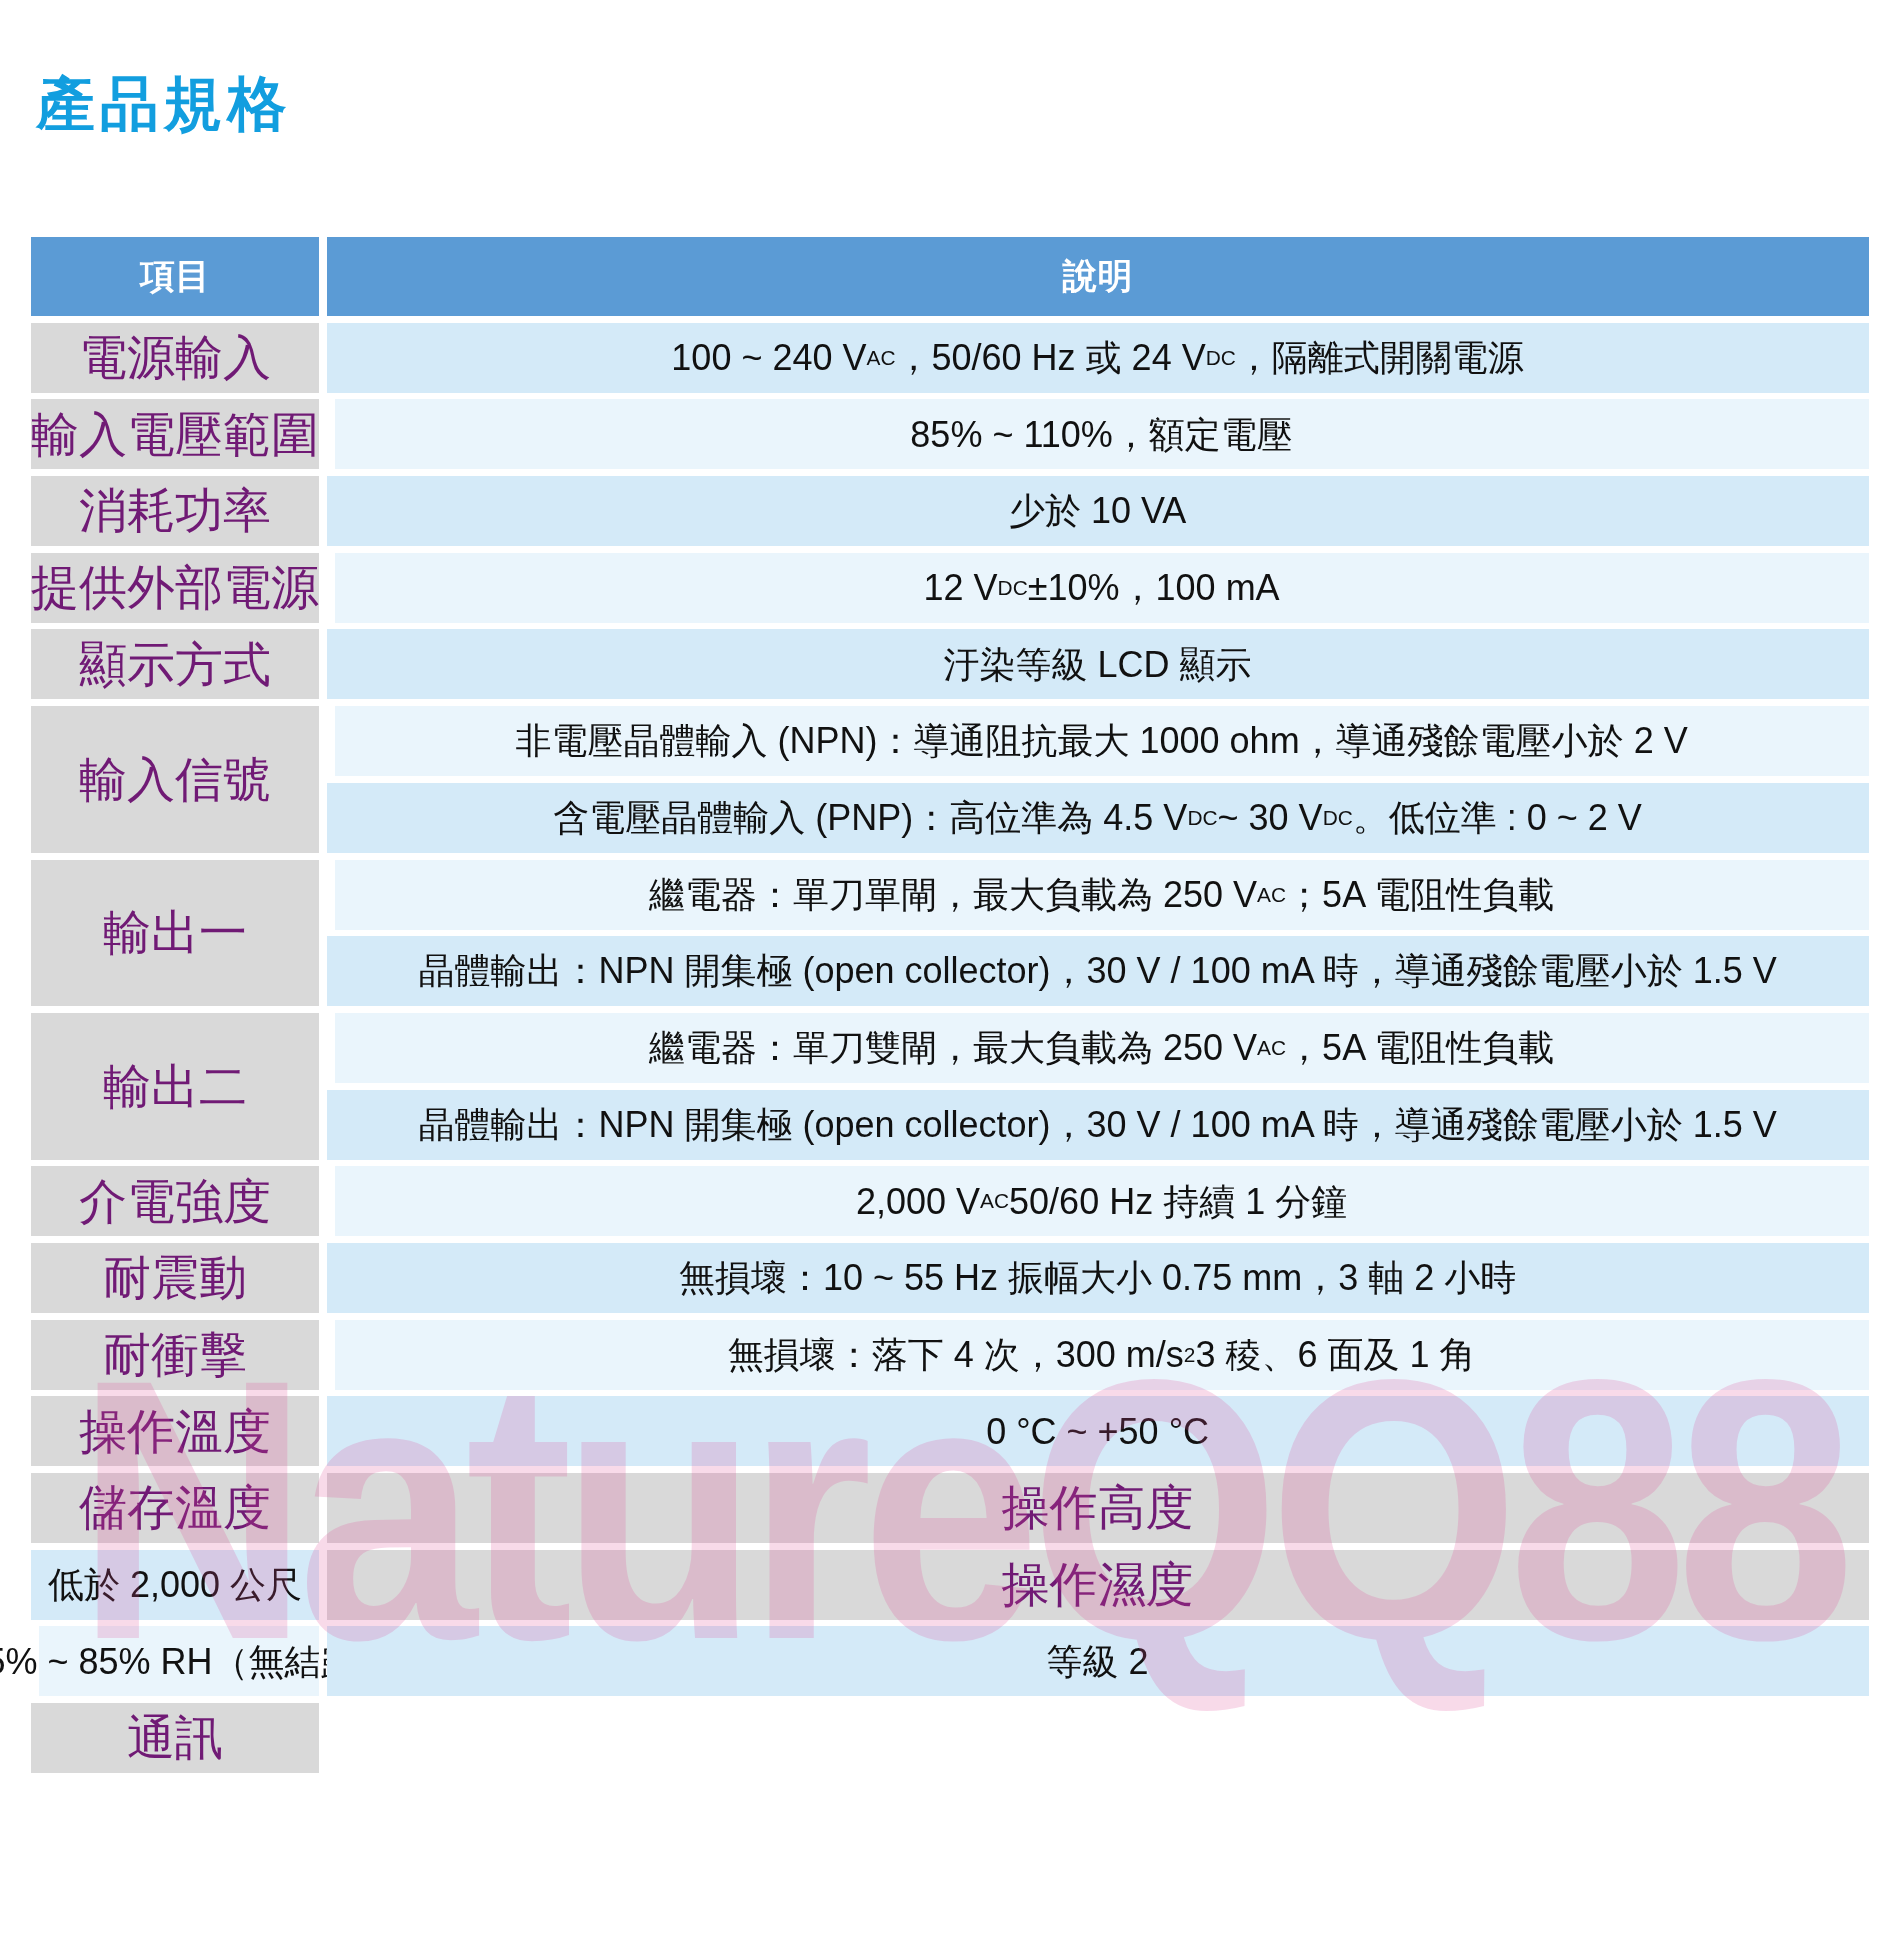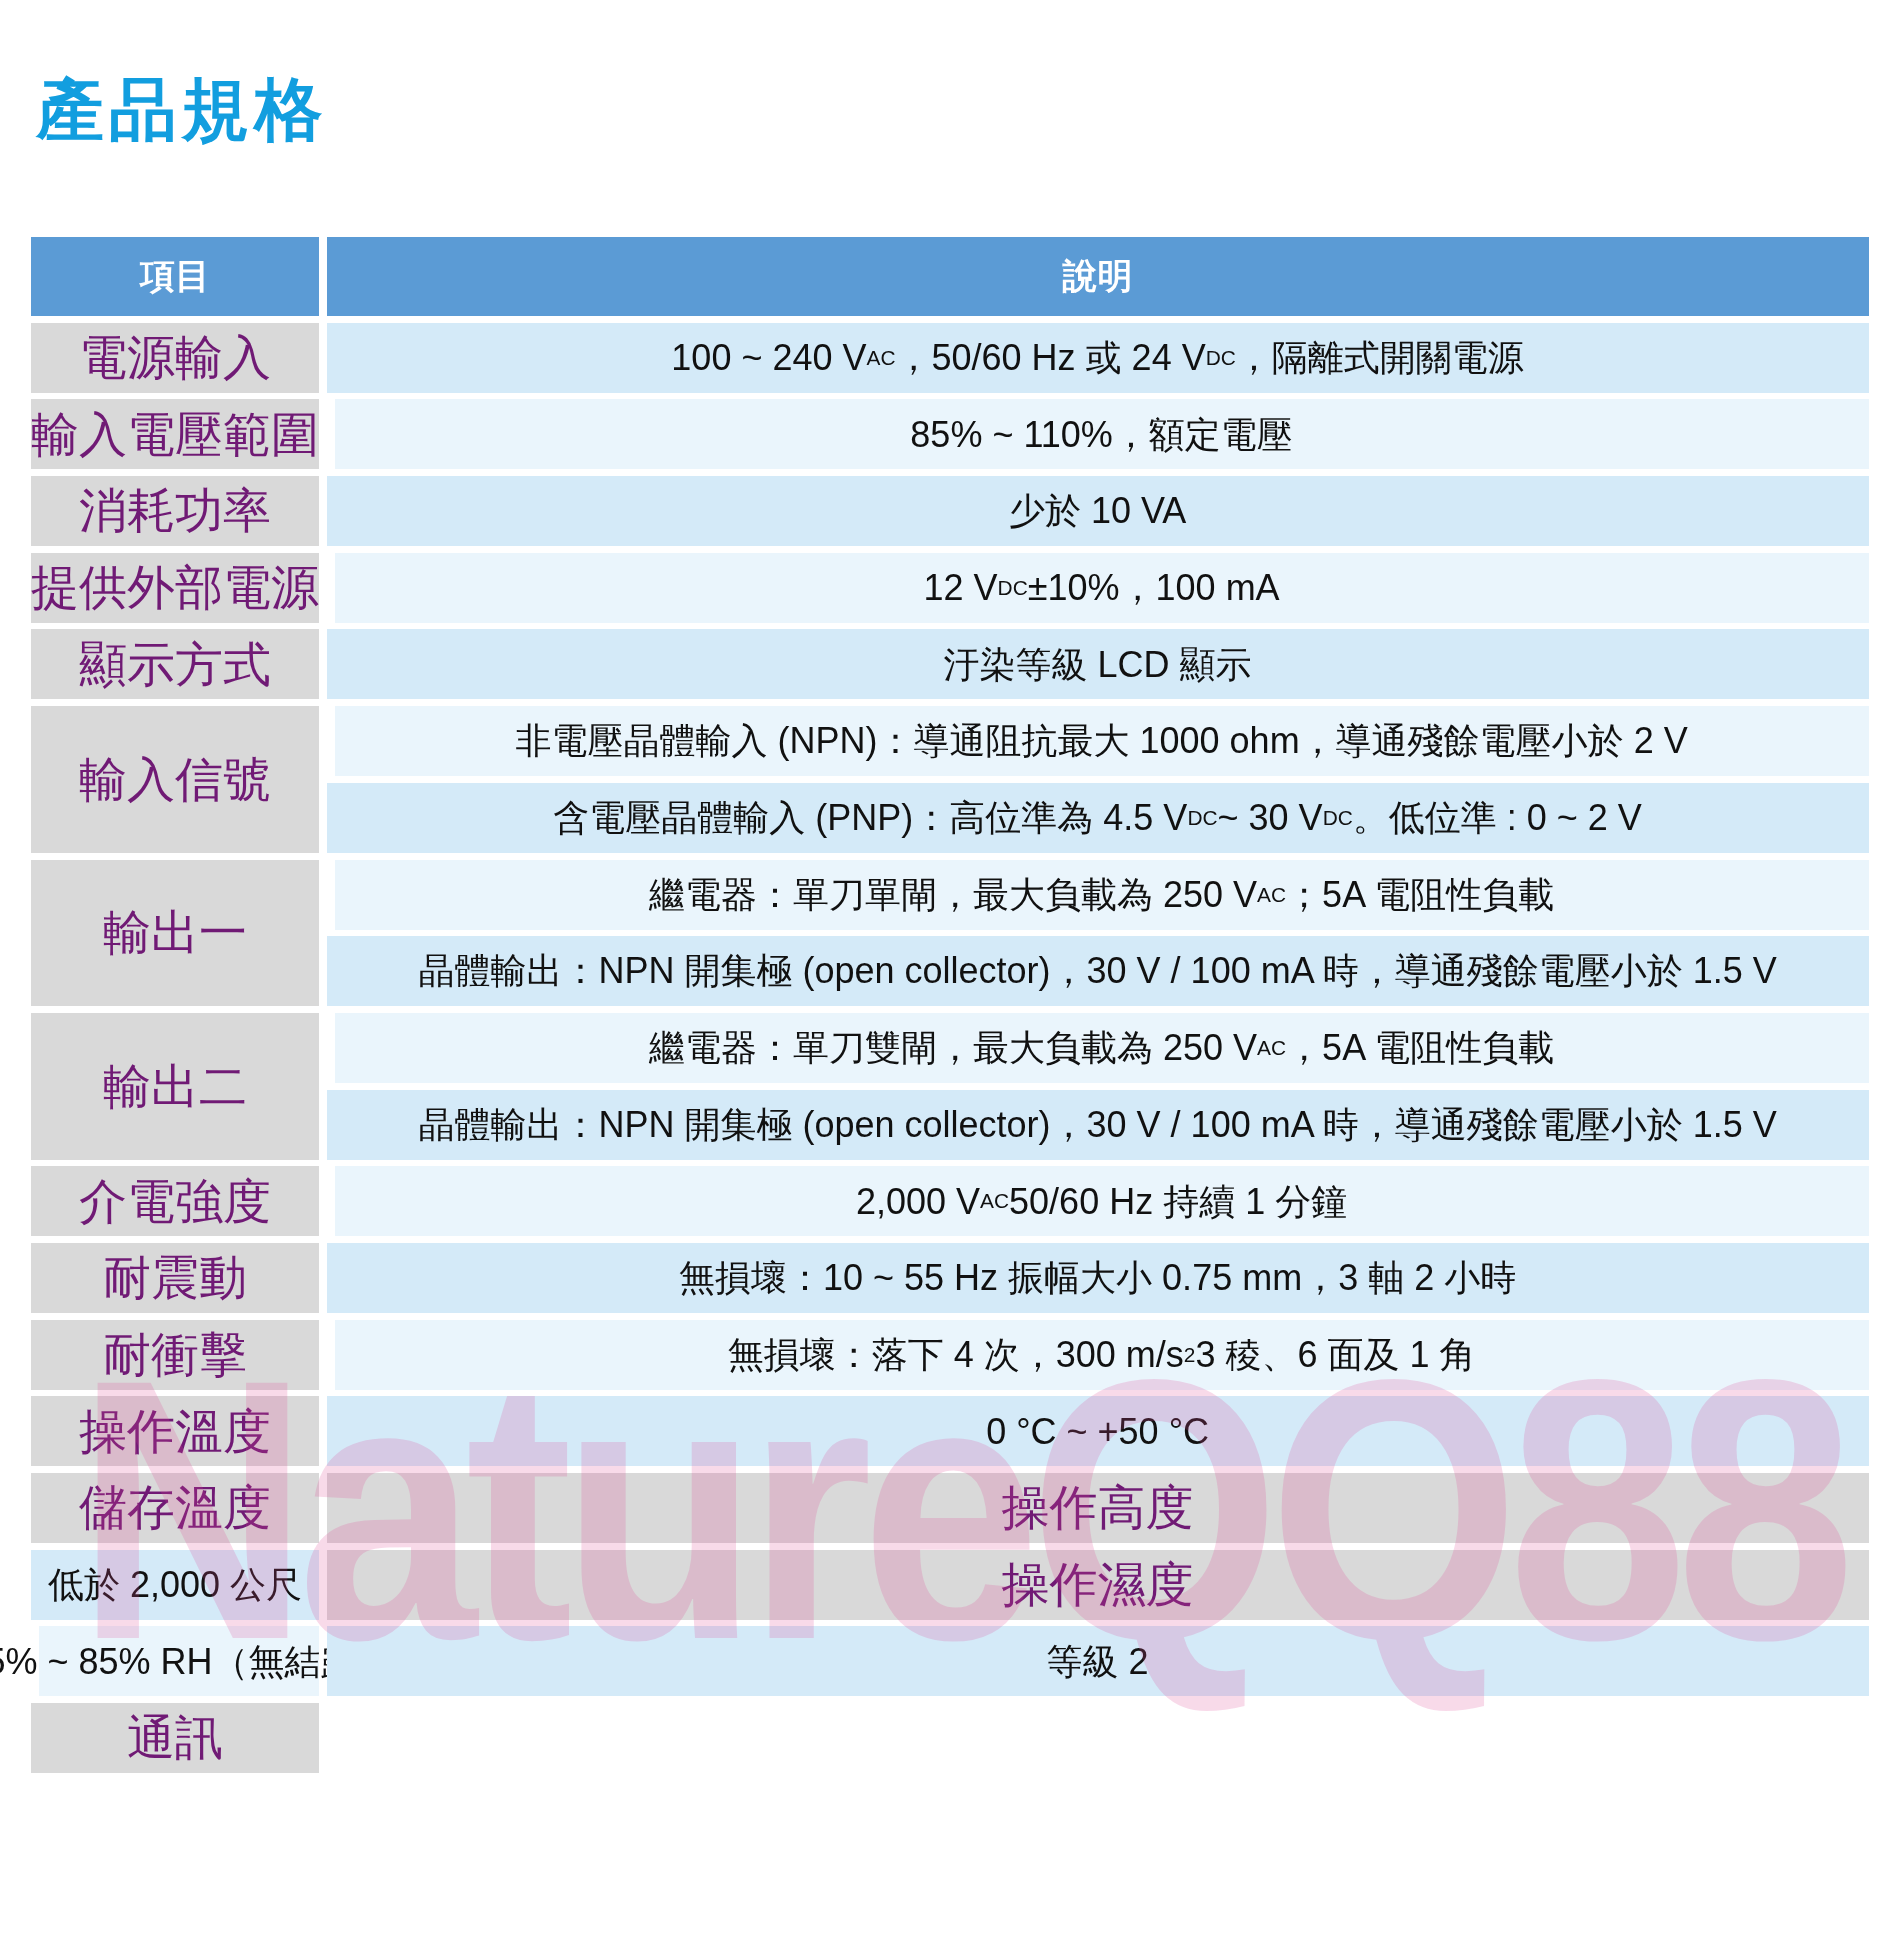--- a/index.html
+++ b/index.html
@@ -5,21 +5,21 @@
   html,body{margin:0;padding:0;}
   body{
     width:1902px;height:1950px;
     background:#ffffff;
     font-family:"Liberation Sans","DejaVu Sans",sans-serif;
     position:relative;
     overflow:hidden;
   }
   .page-title{
     position:absolute;left:36px;top:72px;
-    font-size:68px;font-weight:bold;
+    font-size:59px;font-weight:bold;
     color:#129edf;letter-spacing:4.8px;
     line-height:1.1;white-space:nowrap;
   }
   .spec-table{
     position:absolute;left:31px;top:237px;width:1838px;
     display:grid;
     grid-template-columns:288px 1542px;
     grid-template-rows:79px repeat(20,70px);
     column-gap:7.6px;row-gap:6.7px;
   }

